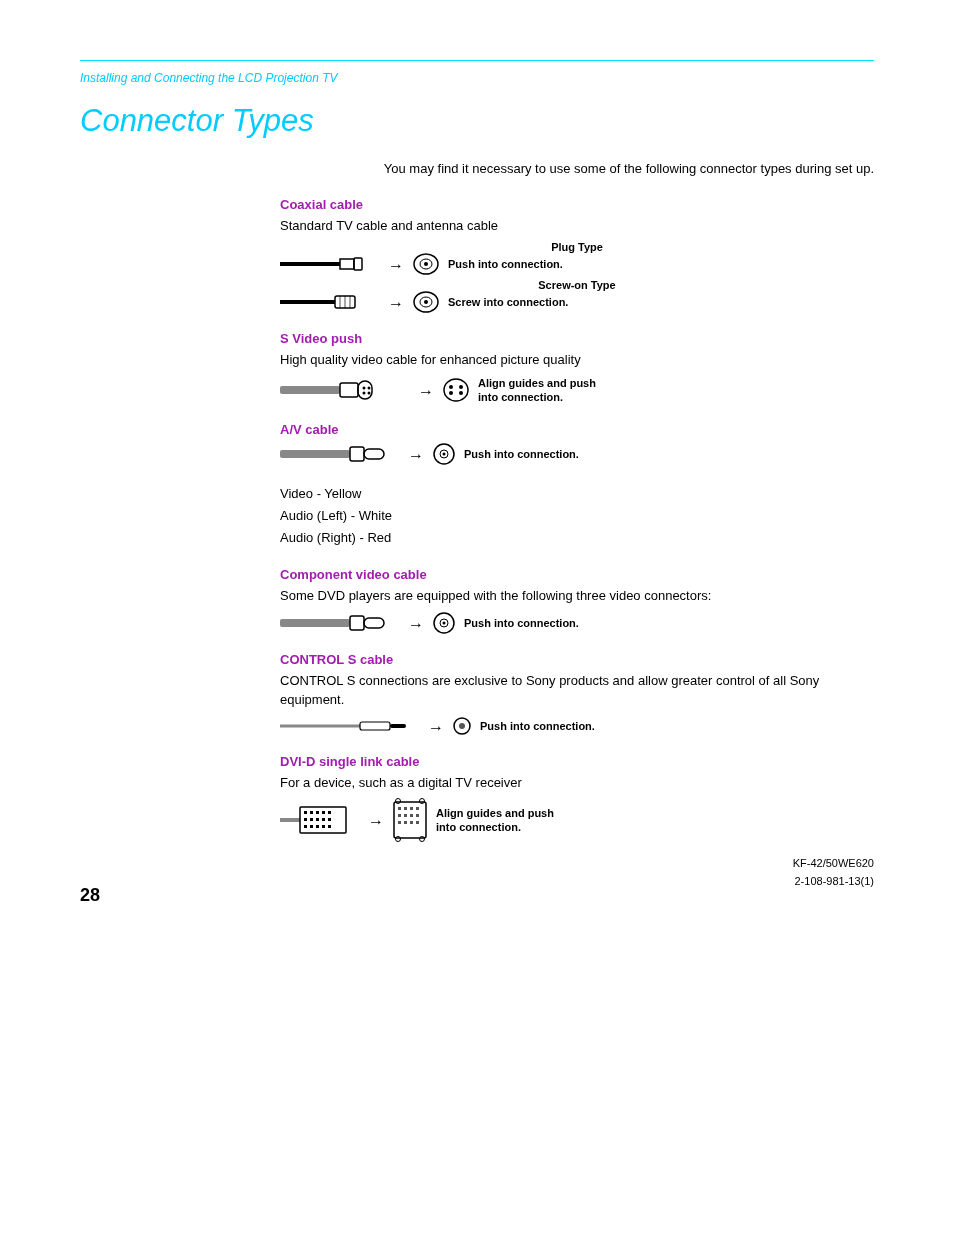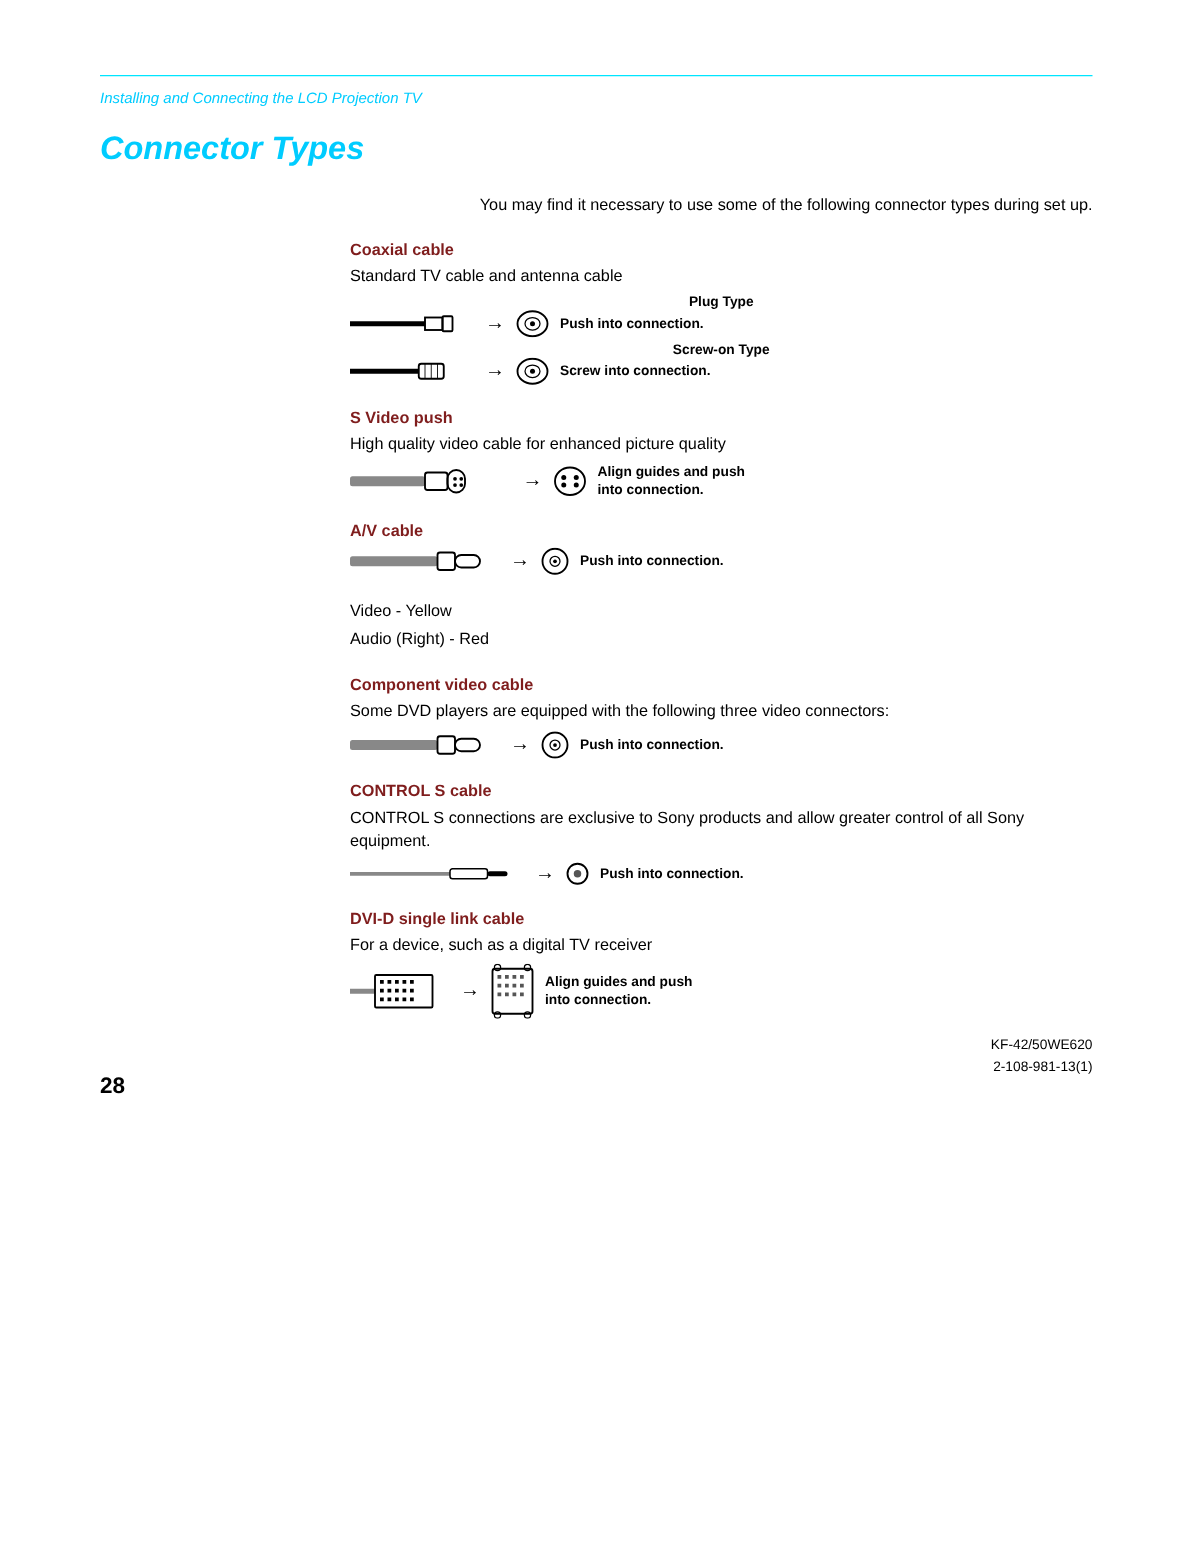--- a/index.html
+++ b/index.html
@@ -24,38 +24,38 @@
     .section-subtitle {
       color: #00ccff;
       font-style: italic;
       font-size: 12px;
       font-weight: normal;
       margin-bottom: 18px;
     }
     .section-title {
       color: #00ccff;
       font-style: italic;
-      font-size: 26px;
-      font-weight: bold;
+      font-size: 31px;
+      font-weight: normal;
       margin-bottom: 20px;
     }
     .content-area {
       margin-left: 200px;
     }
     .intro-text {
       font-size: 13px;
       margin-bottom: 18px;
       line-height: 1.5;
       text-align: right;
     }
     .cable-section {
       margin-bottom: 18px;
     }
     .cable-title {
-      color: #7f1d1d;
+      color: #a21caf;
       font-weight: bold;
       font-size: 13px;
       margin-bottom: 4px;
     }
     .cable-desc {
       font-size: 13px;
       margin-bottom: 6px;
       line-height: 1.5;
     }
     .diagram-row {
@@ -211,20 +211,21 @@
         <span class="arrow">→</span>
         <svg width="24" height="22">
           <circle cx="12" cy="11" r="10" fill="none" stroke="#000" stroke-width="1.5"></circle>
           <circle cx="12" cy="11" r="4" fill="none" stroke="#000" stroke-width="1"></circle>
           <circle cx="12" cy="11" r="1.5" fill="#000"></circle>
         </svg>
         <span class="push-label">Push into connection.</span>
       </div>
       <div class="list-text">
         <div>Video - Yellow</div>
+        <div>Audio (Left) - White</div>
         <div>Audio (Right) - Red</div>
       </div>
     </div>
 
     <div class="cable-section">
       <div class="cable-title">Component video cable</div>
       <div class="cable-desc">Some DVD players are equipped with the following three video connectors:</div>
       <div class="diagram-row diagram-block">
         <svg width="120" height="20">
           <rect x="0" y="6" width="70" height="8" fill="#888" rx="2"></rect>

